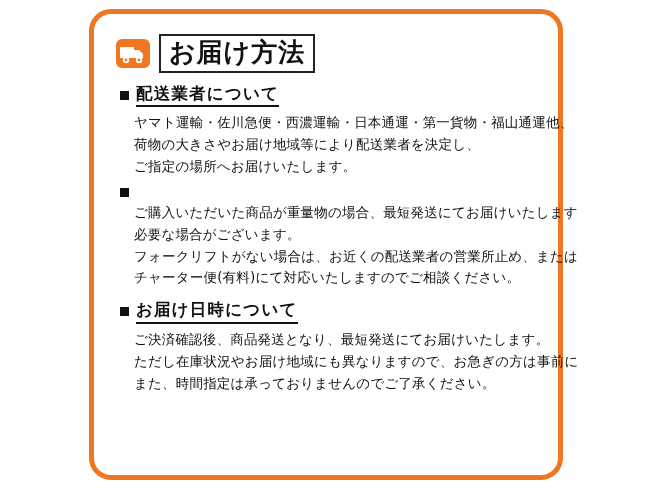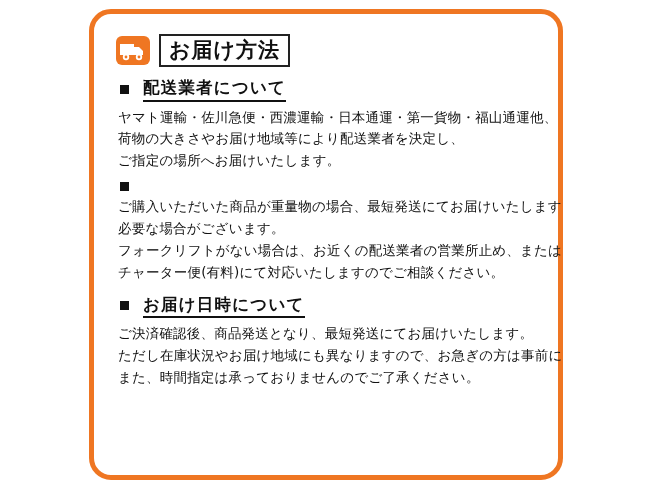--- a/index.html
+++ b/index.html
@@ -56,21 +56,21 @@
     position: relative;
     flex: 0 0 auto;
   }
   .truck-badge svg { display: block; }
   .title-box {
     border: 2px solid #222222;
     padding: 2px 8px 3px 8px;
     display: inline-block;
   }
   .title-text {
-    font-size: 21px;
+    font-size: 26px;
     font-weight: bold;
     color: #111111;
     letter-spacing: 1px;
     line-height: 1.15;
     white-space: nowrap;
   }
   
   .section {
     margin: 0 0 4px 0;
   }
@@ -88,24 +88,23 @@
   }
   .section-title {
     font-size: 16.5px;
     font-weight: bold;
     color: #111111;
     letter-spacing: 1.2px;
     border-bottom: 2px solid #111111;
     padding-bottom: 1px;
     line-height: 1.3;
     white-space: nowrap;
-    margin-left: 7px;
   }
   .body-lines {
-    margin-left: 6px;
+    margin-left: 22px;
   }
   .line {
     font-size: 13.5px;
     color: #111111;
     line-height: 1.62;
     letter-spacing: 0.2px;
     white-space: nowrap;
   }
 </style>
 </head>

